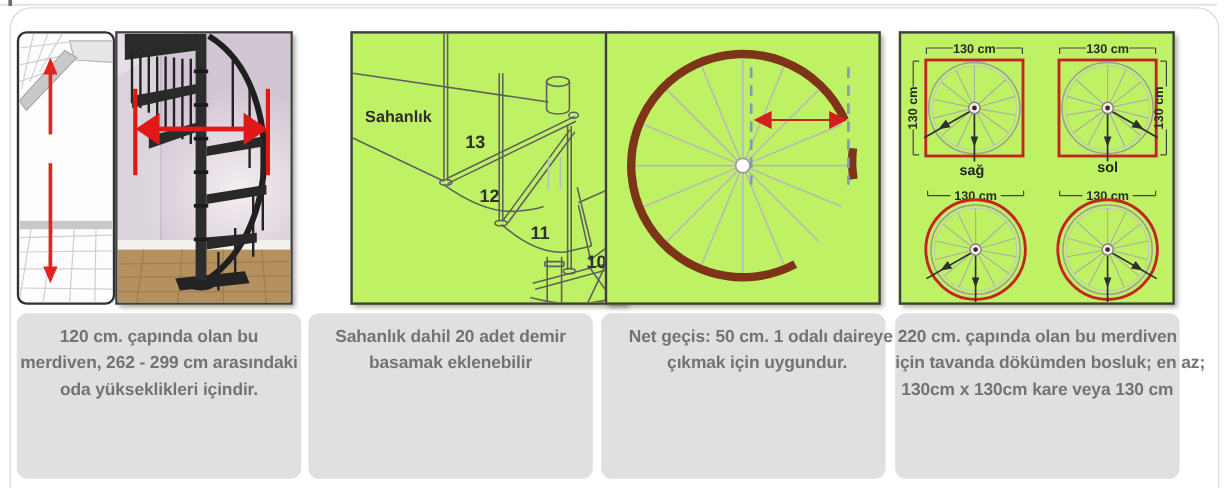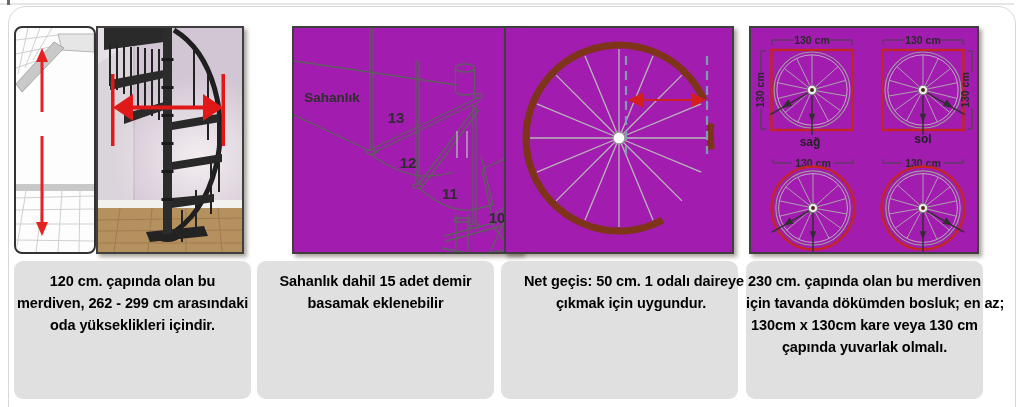--- a/index.html
+++ b/index.html
@@ -3,32 +3,32 @@
 <meta charset="utf-8">
 <style>
   html,body{margin:0;padding:0;background:#ffffff;}
   .page{position:relative;width:1024px;height:407px;background:#fff;overflow:hidden;
         font-family:"Liberation Sans", sans-serif;}
   .top-hairline{position:absolute;left:0;top:3px;width:1014px;height:2px;background:#e6e6e6;}
   .crop-mark{position:absolute;left:7px;top:0;width:3px;height:5px;background:#6b6b6b;}
   .card{position:absolute;left:8px;top:6px;width:1006px;height:440px;background:#fff;
         border:1px solid #d8d8d8;border-radius:18px;}
   .panel{position:absolute;top:0;}
-  .img-frame{position:absolute;top:19px;width:230px;height:228px;background:#a21caf;
+  .img-frame{position:absolute;top:19px;width:230px;height:228px;background:#bef264;
              border:2px solid #3f3f3f;box-sizing:border-box;
              box-shadow:3px 3px 4px rgba(70,55,40,.45);overflow:hidden;}
   .img-frame svg{display:block;}
   .p1-frame{position:absolute;top:19px;width:230px;height:228px;}
   .p1-left{position:absolute;left:0;top:0;width:82px;height:228px;background:#fdfdfd;
            border:2px solid #333;border-radius:8px;box-sizing:border-box;overflow:hidden;}
   .p1-right{position:absolute;left:82px;top:0;width:148px;height:228px;
             border:2px solid #3f3f3f;box-sizing:border-box;
             box-shadow:3px 3px 4px rgba(70,55,40,.45);overflow:hidden;}
   .caption{position:absolute;top:254px;width:237px;height:138px;background:#e0e0e0;
-           border-radius:9px;text-align:center;color:#000000;
+           border-radius:9px;text-align:center;color:#737373;
            font-size:14.5px;font-weight:700;line-height:22px;padding-top:9px;
            box-sizing:border-box;letter-spacing:-0.1px;}
   .cap-line{white-space:nowrap;}
   text{font-family:"Liberation Sans", sans-serif;}
 </style>
 </head>
 <body>
 
 <div class="page">
   <div class="top-hairline"></div>
@@ -202,21 +202,21 @@
           <g fill="#2e2e2e" font-weight="bold" text-anchor="middle">
             <text x="38" y="74" font-size="13.5">Sahanlık</text>
             <text x="102" y="95" font-size="15">13</text>
             <text x="114" y="140" font-size="15">12</text>
             <text x="156" y="171" font-size="15">11</text>
             <text x="203" y="195" font-size="15">10</text>
           </g>
         </svg>
       </div>
       <div class="caption" style="left:0;">
-        <div class="cap-line">Sahanlık dahil 15 adet demir</div>
+        <div class="cap-line">Sahanlık dahil 20 adet demir</div>
         <div class="cap-line">basamak eklenebilir</div>
       </div>
     </section>
 
     <section class="panel" style="left:492px;width:237px;">
       <div class="img-frame" style="left:3px;">
         <svg width="226" height="224" viewBox="0 0 226 224">
 
           <g stroke="#b8b8b8" stroke-width="1.3">
             <line x1="113" y1="110" x2="113" y2="21"></line>
@@ -337,21 +337,20 @@
             <text x="172" y="115">sol</text>
           </g>
 
           <circle cx="62" cy="180" r="41.5" fill="none" stroke="#c32525" stroke-width="2.4"></circle>
           <use href="#plan" transform="translate(62,180) scale(0.93)"></use>
           <circle cx="172" cy="180" r="41.5" fill="none" stroke="#c32525" stroke-width="2.4"></circle>
           <use href="#plan" transform="translate(172,180) scale(-0.93,0.93)"></use>
         </svg>
       </div>
       <div class="caption" style="left:0;">
-        <div class="cap-line">230 cm. çapında olan bu merdiven</div>
+        <div class="cap-line">220 cm. çapında olan bu merdiven</div>
         <div class="cap-line">için tavanda dökümden bosluk; en az;</div>
         <div class="cap-line">130cm x 130cm kare veya 130 cm</div>
-        <div class="cap-line">çapında yuvarlak olmalı.</div>
       </div>
     </section>
 
   </div>
 </div>
 
 </body></html>

